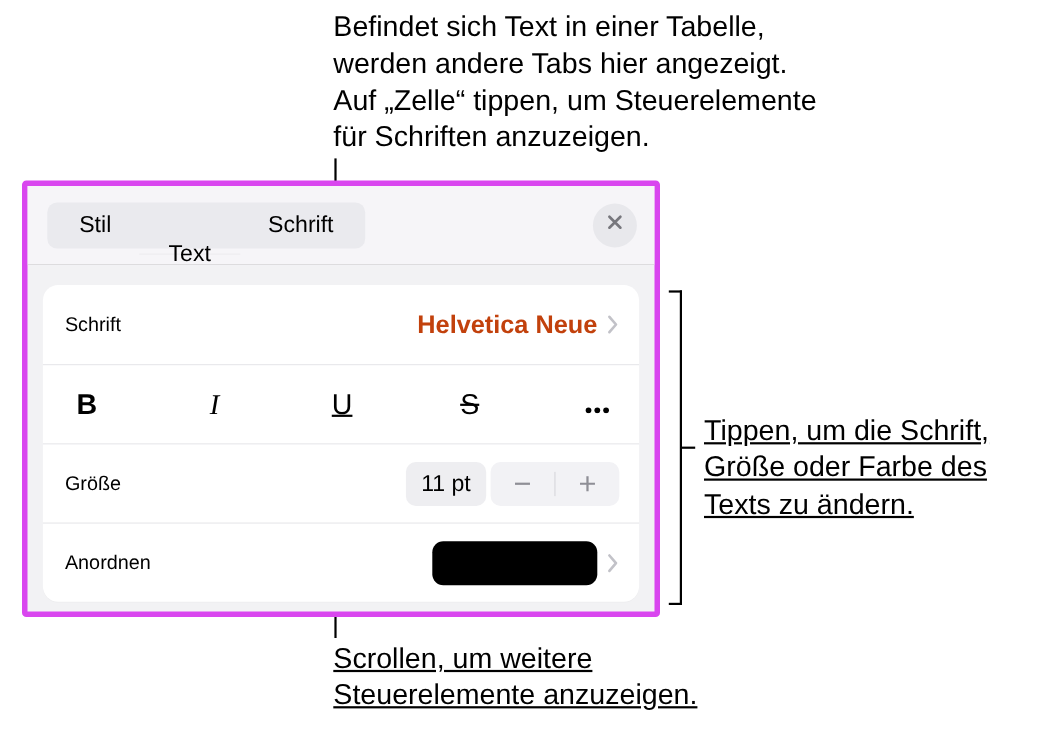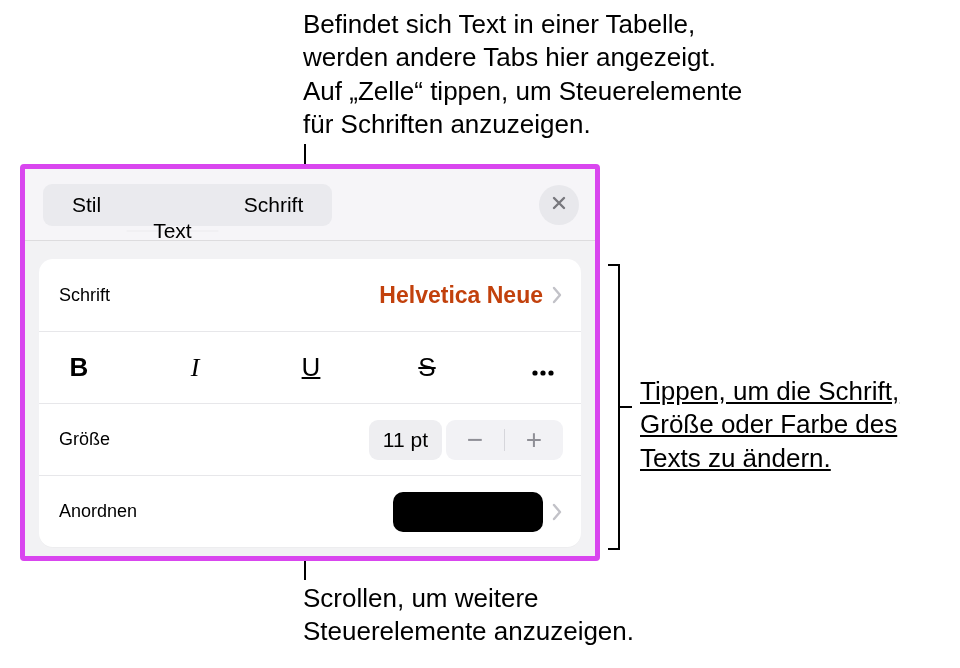--- a/index.html
+++ b/index.html
@@ -215,21 +215,21 @@
     <div class="b-vert"></div>
     <div class="b-top"></div>
     <div class="b-bot"></div>
     <div class="b-out"></div>
   </div>
   <div class="callout" style="left:640px; top:375px; width:310px;text-decoration:underline;">Tippen, um die Schrift,
 Größe oder Farbe des
 Texts zu ändern.</div>
 
   <div class="leader" style="left:304px; top:544px; width:2px; height:36px;"></div>
-  <div class="callout" style="left:303px; top:582px; width:420px;">Scrollen, um weitere
+  <div class="callout" style="left:303px; top:582px; width:420px;text-decoration:underline;">Scrollen, um weitere
 Steuerelemente anzuzeigen.</div>
 
   <div style="position:absolute; left:125px; top:177px; width:368px; height:12px;">
     <div style="position:absolute; left:0; right:0; top:0; height:2px; background:#000;"></div>
     <div style="position:absolute; left:0; top:0; width:2px; height:10px; background:#000;"></div>
     <div style="position:absolute; right:0; top:0; width:2px; height:10px; background:#000;"></div>
     <div style="position:absolute; left:179px; top:-10px; width:2px; height:10px; background:#000;"></div>
   </div>
 
   <div class="panel">

